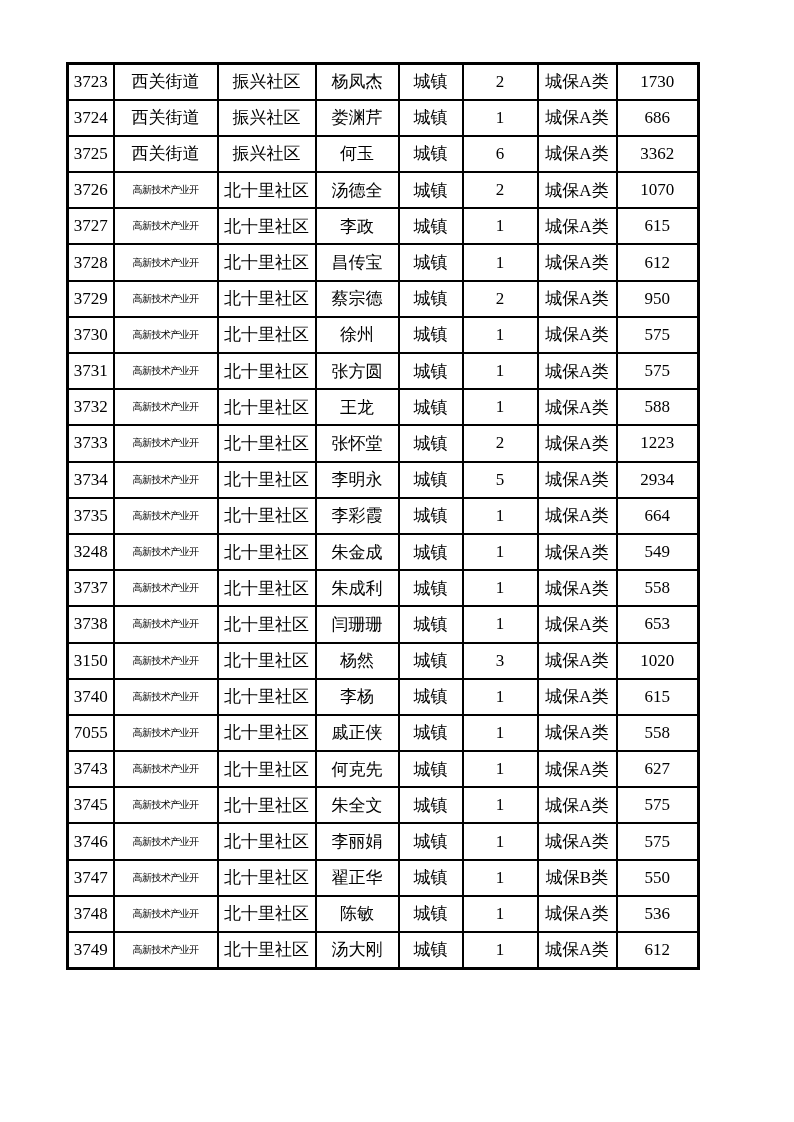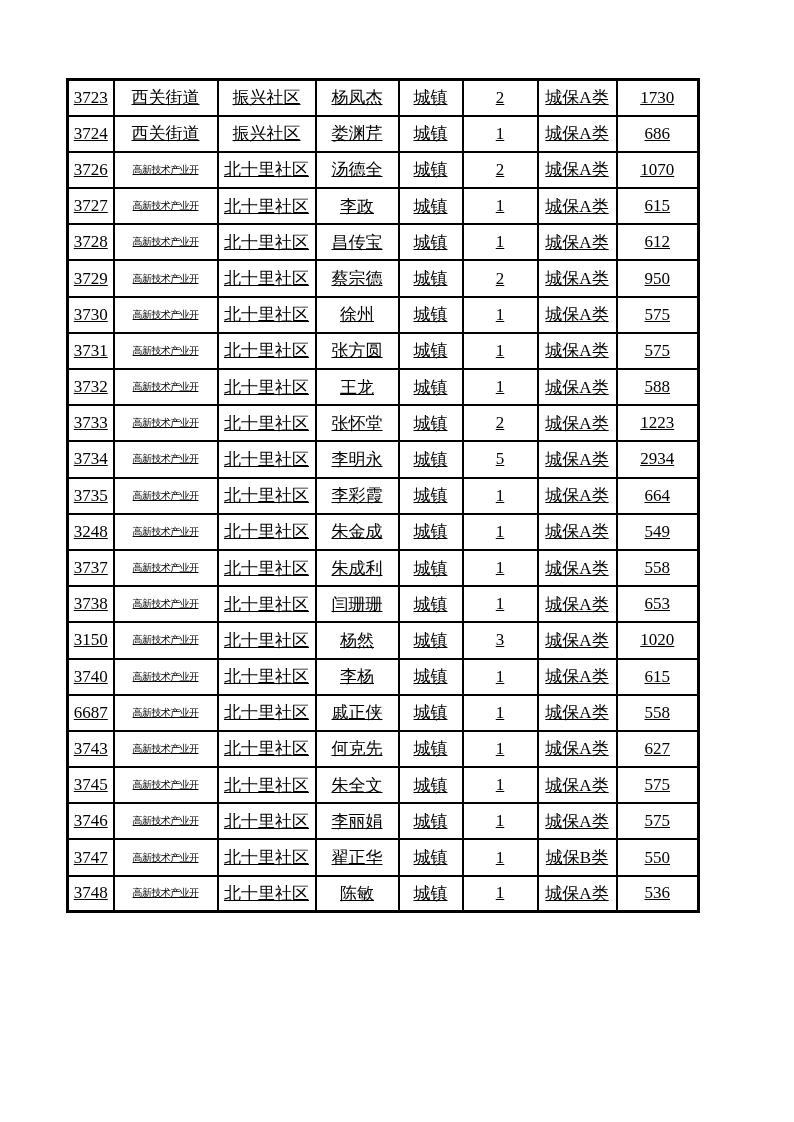--- a/index.html
+++ b/index.html
@@ -13,25 +13,24 @@
     height: 1122px;
     background: #ffffff;
     overflow: hidden;
     font-family: "Liberation Serif", "DejaVu Serif", serif;
     color: #000000;
     margin: 0 auto;
   }
   table.roster {
     position: absolute;
     left: 66px;
-    top: 78px;
+    top: 62px;
     border-collapse: collapse;
     table-layout: fixed;
     border: 3px solid #000000;
-    text-decoration: underline;
   }
   .roster tr {
     height: 36.2px;
   }
   .roster td {
     border: 2px solid #000000;
     text-align: center;
     vertical-align: middle;
     font-size: 17px;
     padding: 0;
@@ -74,20 +73,30 @@
           <td>3724</td>
           <td>西关街道</td>
           <td>振兴社区</td>
           <td>娄渊芹</td>
           <td>城镇</td>
           <td>1</td>
           <td>城保A类</td>
           <td>686</td>
         </tr>
         <tr>
+          <td>3725</td>
+          <td>西关街道</td>
+          <td>振兴社区</td>
+          <td>何玉</td>
+          <td>城镇</td>
+          <td>6</td>
+          <td>城保A类</td>
+          <td>3362</td>
+        </tr>
+        <tr>
           <td>3726</td>
           <td class="shrink">高新技术产业开</td>
           <td>北十里社区</td>
           <td>汤德全</td>
           <td>城镇</td>
           <td>2</td>
           <td>城保A类</td>
           <td>1070</td>
         </tr>
         <tr>
@@ -224,21 +233,21 @@
           <td>3740</td>
           <td class="shrink">高新技术产业开</td>
           <td>北十里社区</td>
           <td>李杨</td>
           <td>城镇</td>
           <td>1</td>
           <td>城保A类</td>
           <td>615</td>
         </tr>
         <tr>
-          <td>6687</td>
+          <td>7055</td>
           <td class="shrink">高新技术产业开</td>
           <td>北十里社区</td>
           <td>戚正侠</td>
           <td>城镇</td>
           <td>1</td>
           <td>城保A类</td>
           <td>558</td>
         </tr>
         <tr>
           <td>3743</td>
@@ -282,16 +291,26 @@
         </tr>
         <tr>
           <td>3748</td>
           <td class="shrink">高新技术产业开</td>
           <td>北十里社区</td>
           <td>陈敏</td>
           <td>城镇</td>
           <td>1</td>
           <td>城保A类</td>
           <td>536</td>
+        </tr>
+        <tr>
+          <td>3749</td>
+          <td class="shrink">高新技术产业开</td>
+          <td>北十里社区</td>
+          <td>汤大刚</td>
+          <td>城镇</td>
+          <td>1</td>
+          <td>城保A类</td>
+          <td>612</td>
         </tr>
       </tbody>
   </table>
 </div>
 
 </body></html>

